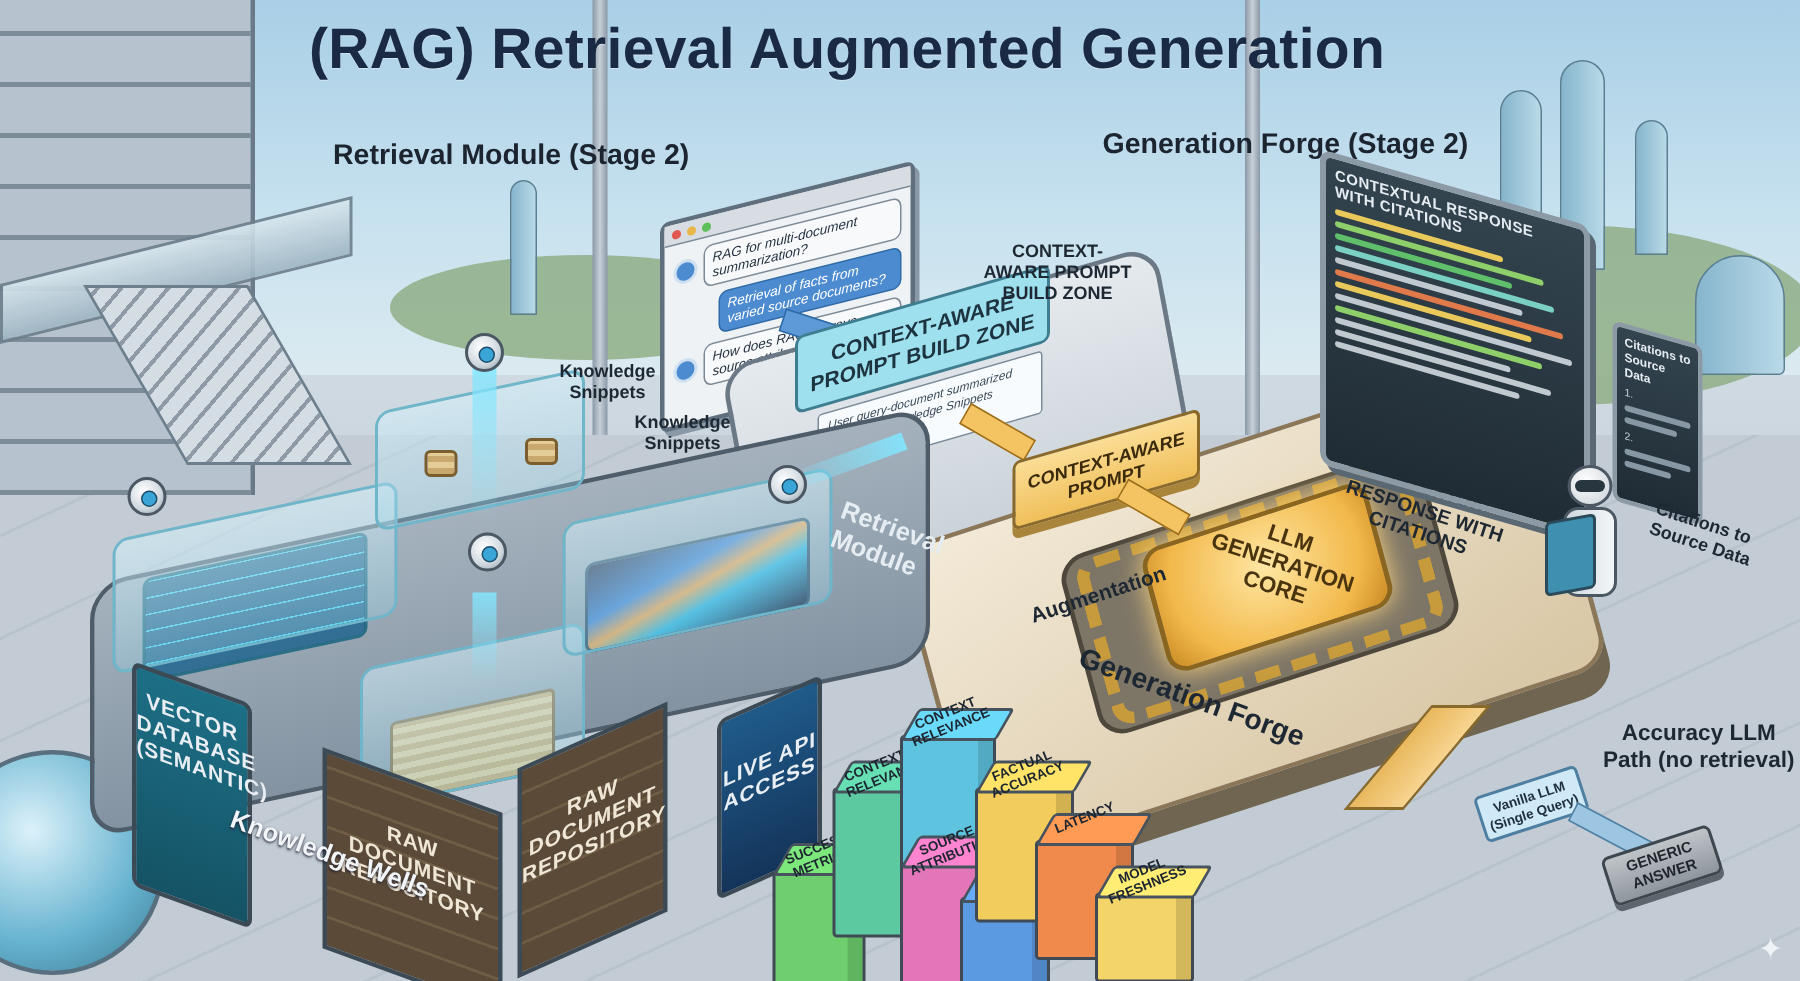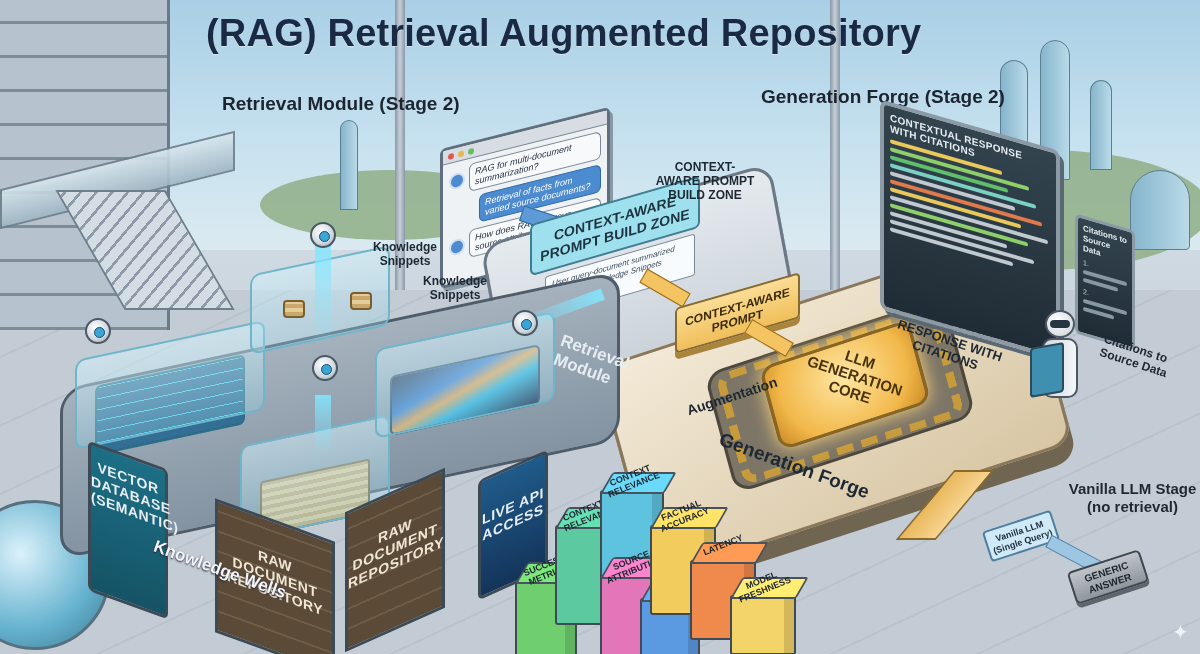--- a/index.html
+++ b/index.html
@@ -120,23 +120,23 @@
 <div class="tower" style="left:1130px;top:170px;width:60px;height:80px;border-radius:30px 30px 4px 4px;"></div>
 <div class="tower" style="left:340px;top:120px;width:18px;height:90px;"></div>
 <div class="mullion" style="left:395px;"></div>
 <div class="mullion" style="left:830px;"></div>
 <div class="floor"></div>
 <div class="left-building"></div>
 <div class="balcony"></div>
 <div class="stairs"></div>
 <div class="sphere"></div>
 
-<div class="title">(RAG) Retrieval Augmented Repository</div>
+<div class="title">(RAG) Retrieval Augmented Generation</div>
 <div class="stage-label" style="left:222px;top:93px;">Retrieval Module (Stage 2)</div>
-<div class="stage-label" style="left:761px;top:86px;">Generation Forge (Stage 2)</div>
+<div class="stage-label" style="left:735px;top:86px;">Generation Forge (Stage 2)</div>
 
 <div class="chat">
   <div class="chat-bar">
     <span class="dot" style="background:#e0574f"></span>
     <span class="dot" style="background:#e8b84a"></span>
     <span class="dot" style="background:#5fbf5a"></span>
   </div>
   <div style="position:relative;">
     <span class="avatar" style="top:6px;"></span>
     <div class="bubble">RAG for multi-document summarization?</div>
@@ -257,17 +257,17 @@
       <div class="bar-top" style="background: rgb(240, 138, 76);"></div>
       <div class="bar-label">Latency</div>
     </div>
     <div class="bar" style="left: 730px; top: 595px; width: 66px; height: 60px; background: rgb(242, 212, 104); z-index: 8;">
       <div class="bar-top" style="background: rgb(242, 212, 104);"></div>
       <div class="bar-label">Model Freshness</div>
     </div>
   </div>
 
 <div class="vanilla-pipe"></div>
-<div class="iso-label" style="left:1065px;top:480px;width:135px;font-size:15px;line-height:18px;text-align:center;">Vanilla LLM Stage (no retrieval)</div>
+<div class="iso-label" style="left:1065px;top:480px;width:135px;font-size:15px;line-height:18px;text-align:center;">Accuracy LLM Path (no retrieval)</div>
 <div class="vanilla-box">Vanilla LLM (Single Query)</div>
 <div class="vanilla-arrow"></div>
 <div class="generic-box">GENERIC ANSWER</div>
 <div class="sparkle">✦</div>
 
 </body></html>

